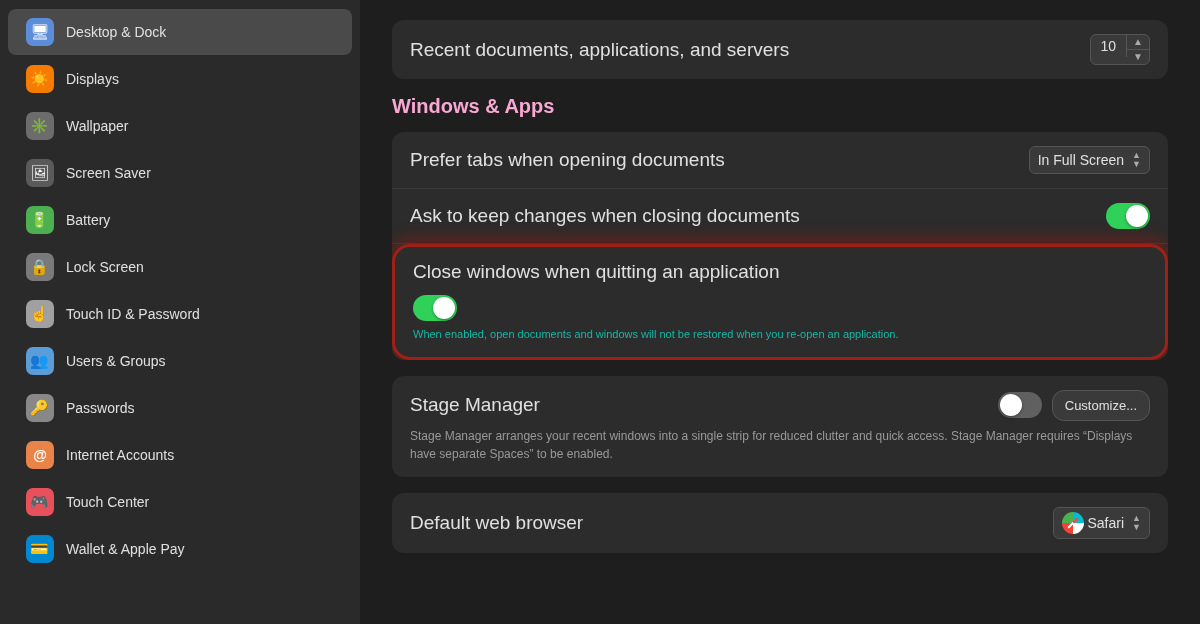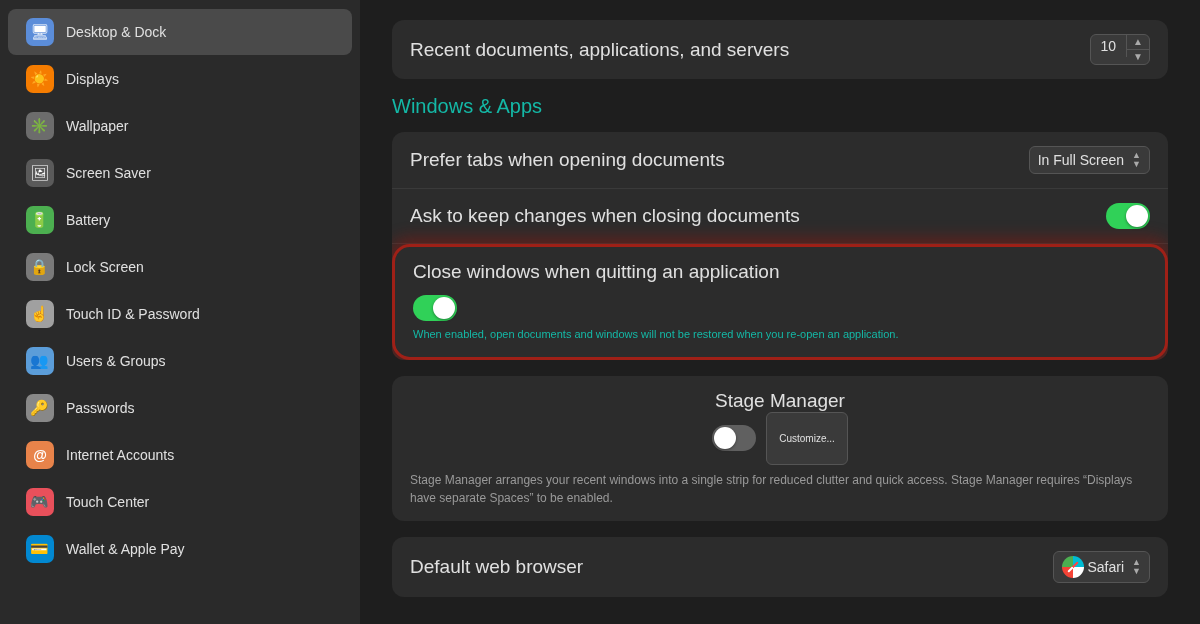--- a/index.html
+++ b/index.html
@@ -78,22 +78,22 @@
       overflow: hidden;
     }
 
     .section-label {
       font-size: 19px;
       color: #e0e0e0;
       font-weight: 400;
     }
     .section-label-bold {
       font-size: 20px;
-      font-weight: 400;
-      color: #14b8a6;
+      font-weight: 700;
+      color: #f9a8d4;
       margin-bottom: 14px;
     }
 
     
     .stepper {
       display: flex;
       align-items: flex-start;
       background: #3a3a3a;
       border-radius: 6px;
       border: 1px solid #555;
@@ -198,35 +198,35 @@
     }
 
     
     .stage-manager-row {
       padding: 14px 18px;
     }
     .stage-manager-top {
       display: flex;
       align-items: center;
       justify-content: space-between;
-      flex-direction: column;
+      gap: 10px;
     }
     .stage-manager-right {
       display: flex;
       align-items: center;
       gap: 10px;
       flex-shrink: 0;
     }
     .customize-btn {
       background: #3a3a3a;
       border: 1px solid #555;
-      border-radius: 6px;
-      padding: 20px 12px;
-      color: #e0e0e0;
-      font-size: 10px;
+      border-radius: 12px;
+      padding: 7px 12px;
+      color: #e0e0e0;
+      font-size: 13px;
       cursor: pointer;
     }
     .stage-manager-desc {
       font-size: 12px;
       color: #999;
       margin-top: 6px;
       line-height: 1.5;
     }
 
     

